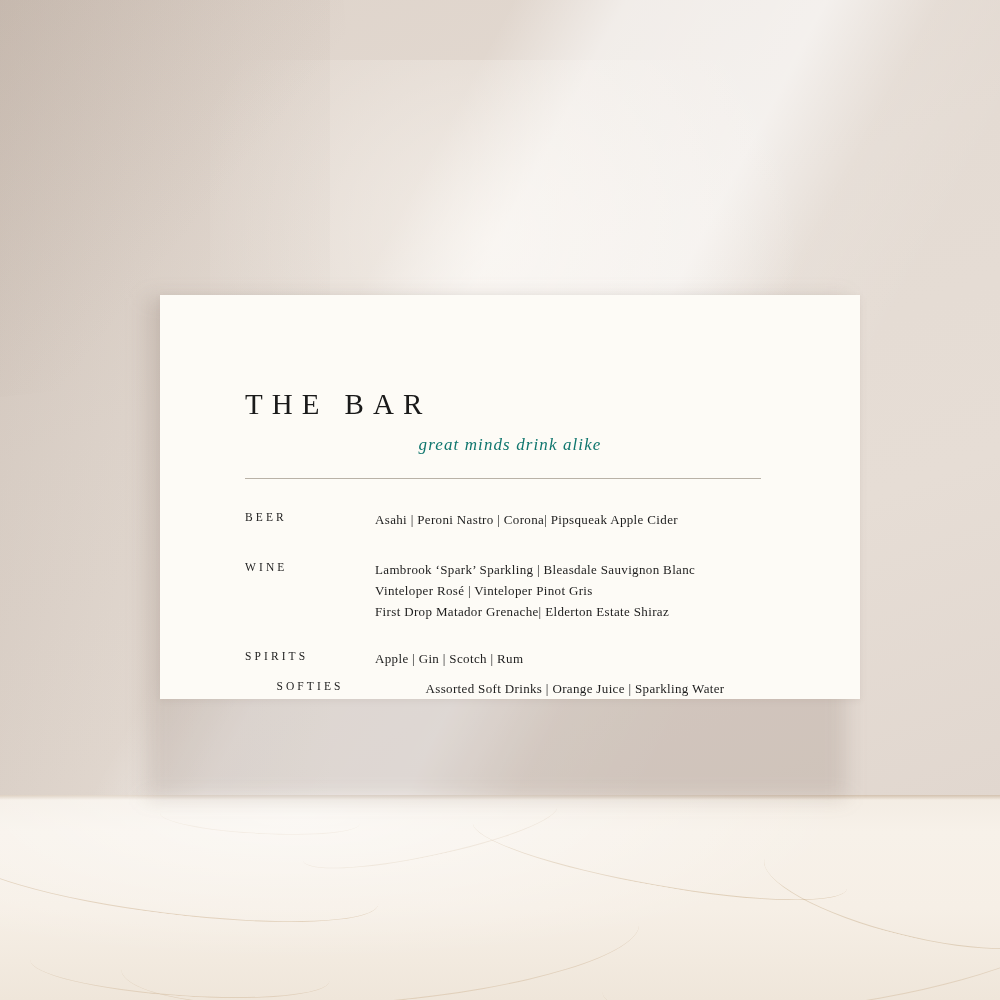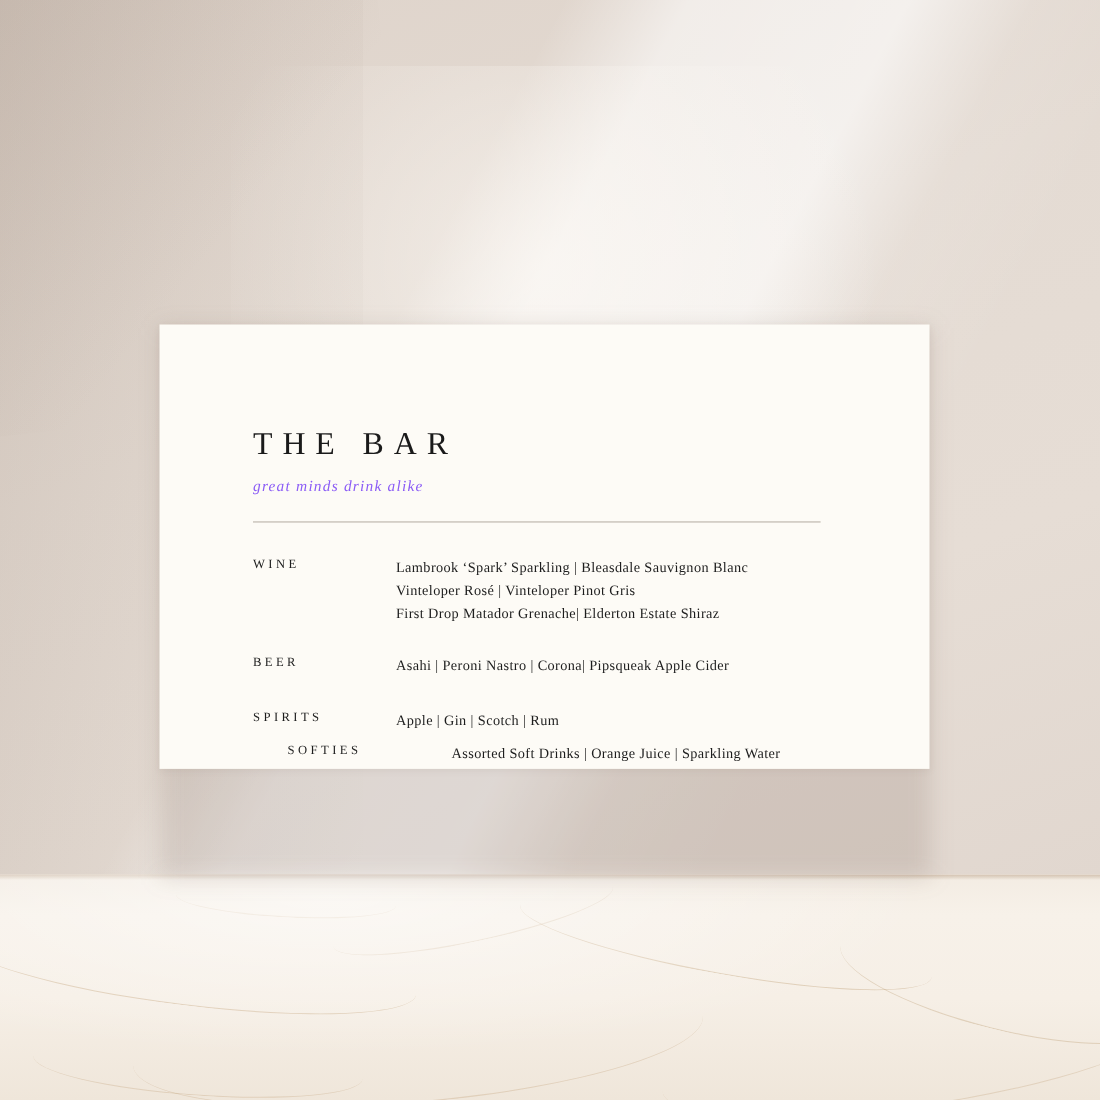--- a/index.html
+++ b/index.html
@@ -89,21 +89,21 @@
   
   .card-shadow {
     position: absolute;
     left: 146px; top: 298px;
     width: 700px; height: 500px;
     background: rgba(120,102,90,0.18);
     filter: blur(10px);
   }
   .card {
     position: absolute;
-    left: 145px; top: 295px;
+    left: 160px; top: 295px;
     width: 700px;
     height: 404px;
     background: #fdfbf6;
     box-shadow: 0 2px 6px rgba(130,112,98,0.10);
   }
 
   .card-inner {
     position: absolute;
     left: 85px;
     top: 95px;
@@ -114,23 +114,24 @@
     font-size: 29px;
     letter-spacing: 9px;
     color: #1a1a1a;
     font-weight: 400;
     margin: 0;
     line-height: 1;
   }
   .menu-subtitle {
     margin: 16px 0 0 0;
     font-style: italic;
-    font-size: 14px;
+    font-size: 17px;
     letter-spacing: 1.1px;
-    color: #8b5cf6;
+    color: #0f766e;
+    text-align: center;
   }
   .divider {
     margin-top: 23px;
     width: 516px;
     height: 1px;
     background: #b9b2a7;
   }
 
   .sections {
     margin-top: 30px;
@@ -199,36 +200,36 @@
     <div class="card-inner">
 
       <h1 class="menu-title">THE  BAR</h1>
 
       <p class="menu-subtitle">great minds drink alike</p>
 
       <div class="divider"></div>
 
       <div class="sections">
 
+        <div class="section beer">
+          <div class="section-label">BEER</div>
+          <div class="section-items">
+            <div class="item-line">Asahi | Peroni Nastro | Corona| Pipsqueak Apple Cider</div>
+          </div>
+        </div>
+
         <div class="section wine">
           <div class="section-label">WINE</div>
           <div class="section-items">
             <div class="item-line">Lambrook ‘Spark’ Sparkling | Bleasdale Sauvignon Blanc</div>
             <div class="item-line">Vinteloper Rosé | Vinteloper Pinot Gris</div>
             <div class="item-line">First Drop Matador Grenache| Elderton Estate Shiraz</div>
           </div>
         </div>
 
-        <div class="section beer">
-          <div class="section-label">BEER</div>
-          <div class="section-items">
-            <div class="item-line">Asahi | Peroni Nastro | Corona| Pipsqueak Apple Cider</div>
-          </div>
-        </div>
-
         <div class="section spirits">
           <div class="section-label">SPIRITS</div>
           <div class="section-items">
             <div class="item-line">Apple | Gin | Scotch | Rum</div>
           </div>
         </div>
 
         <div class="section softies">
           <div class="section-label">SOFTIES</div>
           <div class="section-items">

